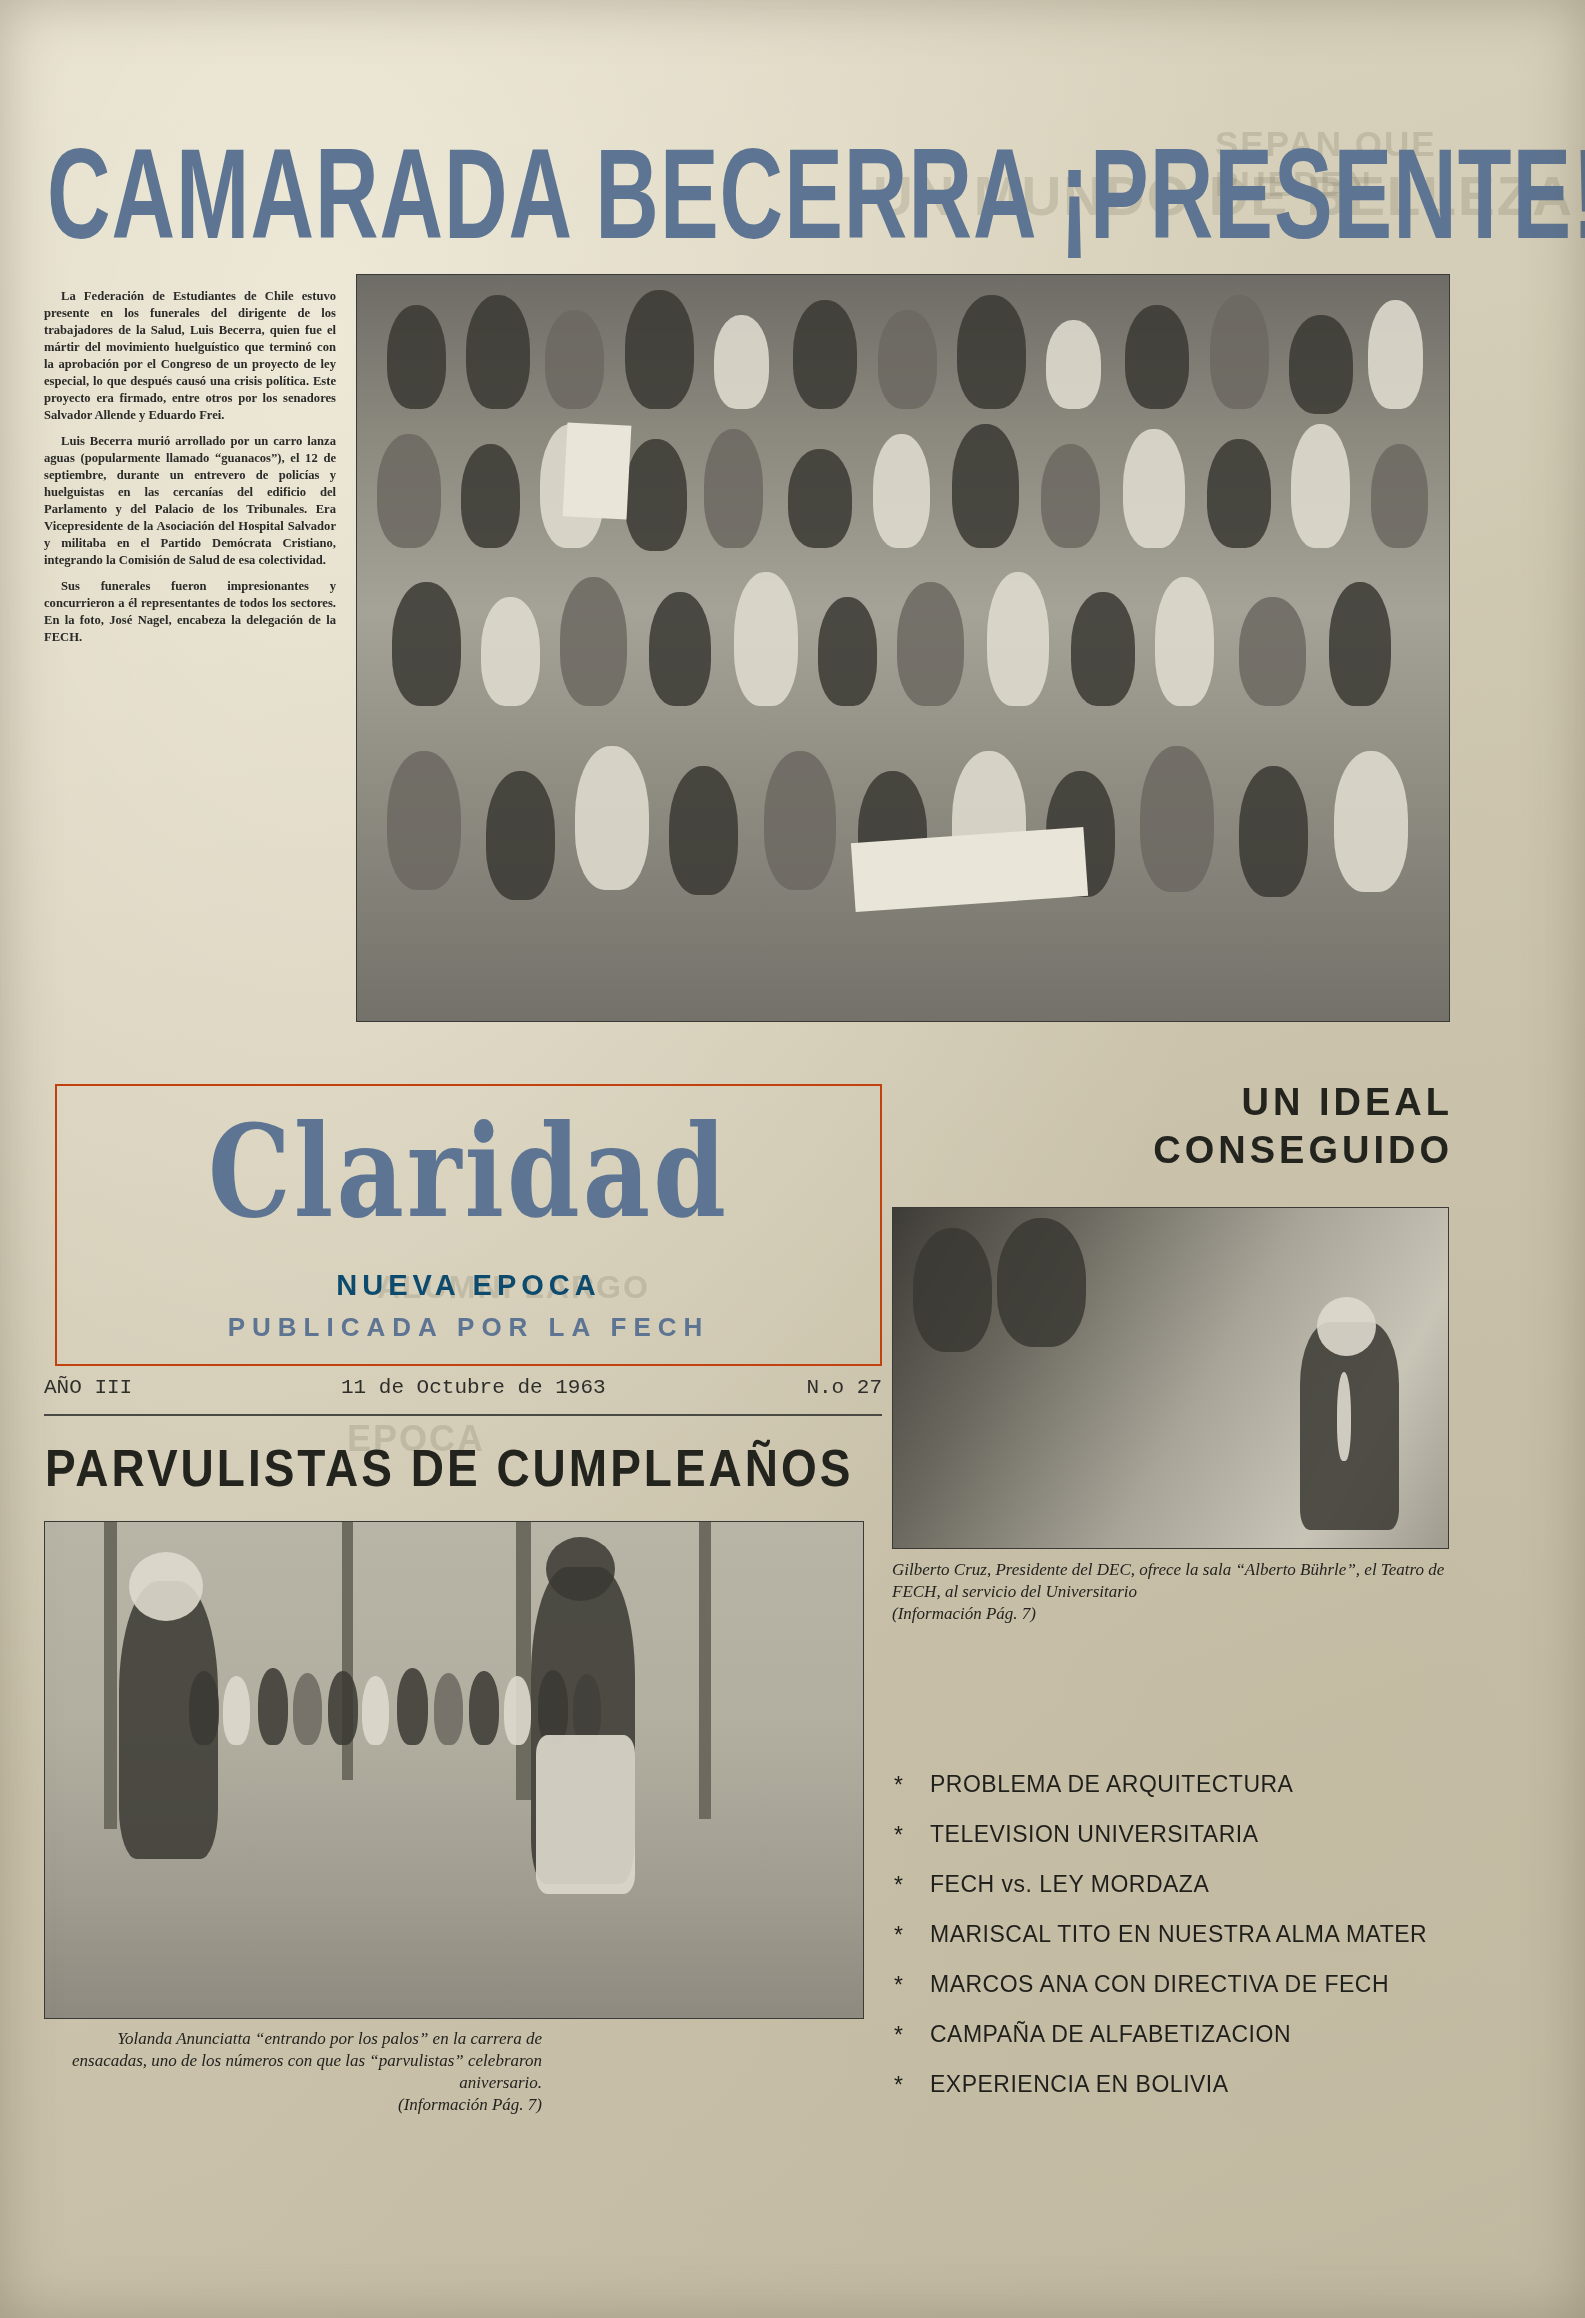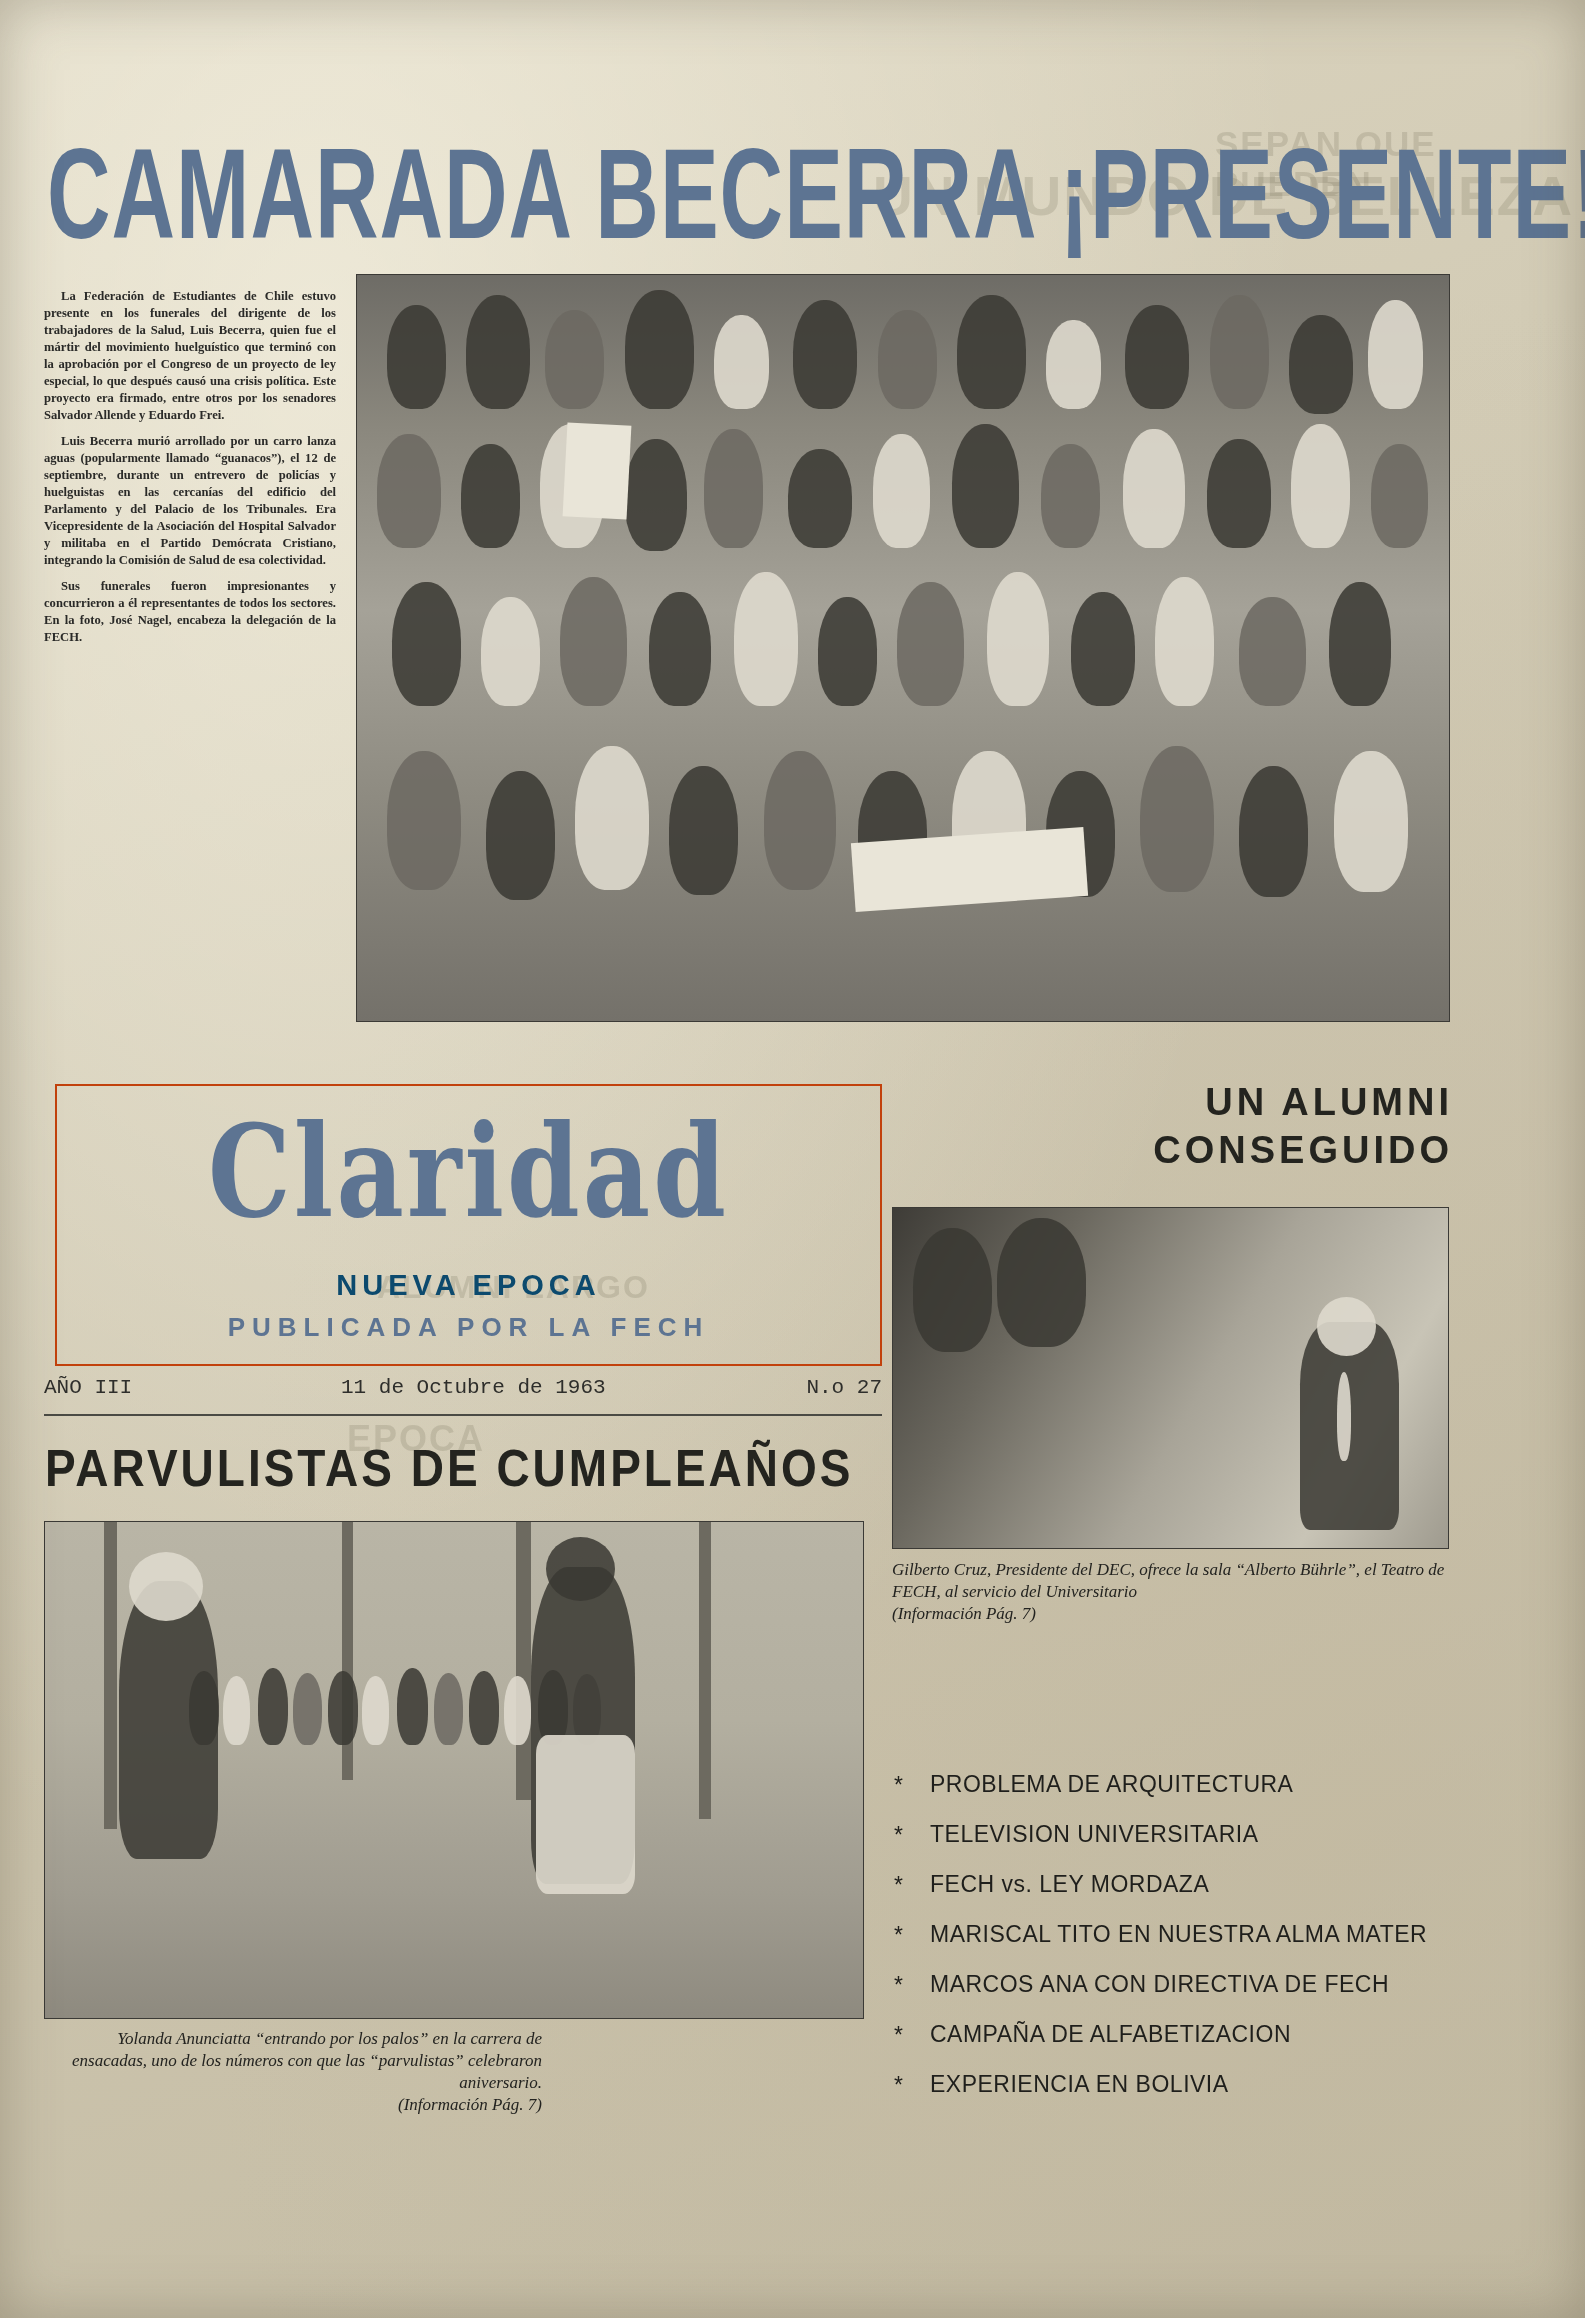--- a/index.html
+++ b/index.html
@@ -427,21 +427,21 @@
       <div class="crowd-dot" style="left:501px; top:15px; width:69px; height:64px; border-radius:50%;"></div>
       <div class="crowd-dot light" style="left:491px; top:213px; width:99px; height:159px; border-radius:12%;"></div>
     </div>
 
     <div id="caption-parvulistas">
       <span>Yolanda Anunciatta “entrando por los palos” en la carrera de ensacadas, uno de los números con que las “parvulistas” celebraron aniversario.</span><br>
       <span>(Información Pág. 7)</span>
     </div>
 
     <div id="un-ideal">
-      <span>UN ALUMNI</span><br>
+      <span>UN IDEAL</span><br>
       <span>CONSEGUIDO</span>
     </div>
 
     <div class="photo" id="photo-cruz">
       <div class="room-bg"></div>
       <div class="crowd-dot" style="left:20px; top:20px; width:79px; height:124px;"></div>
       <div class="crowd-dot" style="left:104px; top:10px; width:89px; height:129px;"></div>
       <div class="crowd-dot" style="left:407px; top:114px; width:99px; height:208px; border-radius:30% 30% 10% 10%;"></div>
       <div class="crowd-dot light" style="left:424px; top:89px; width:59px; height:59px; border-radius:50%;"></div>
       <div class="crowd-dot light" style="left:444px; top:164px; width:14px; height:89px;"></div>

